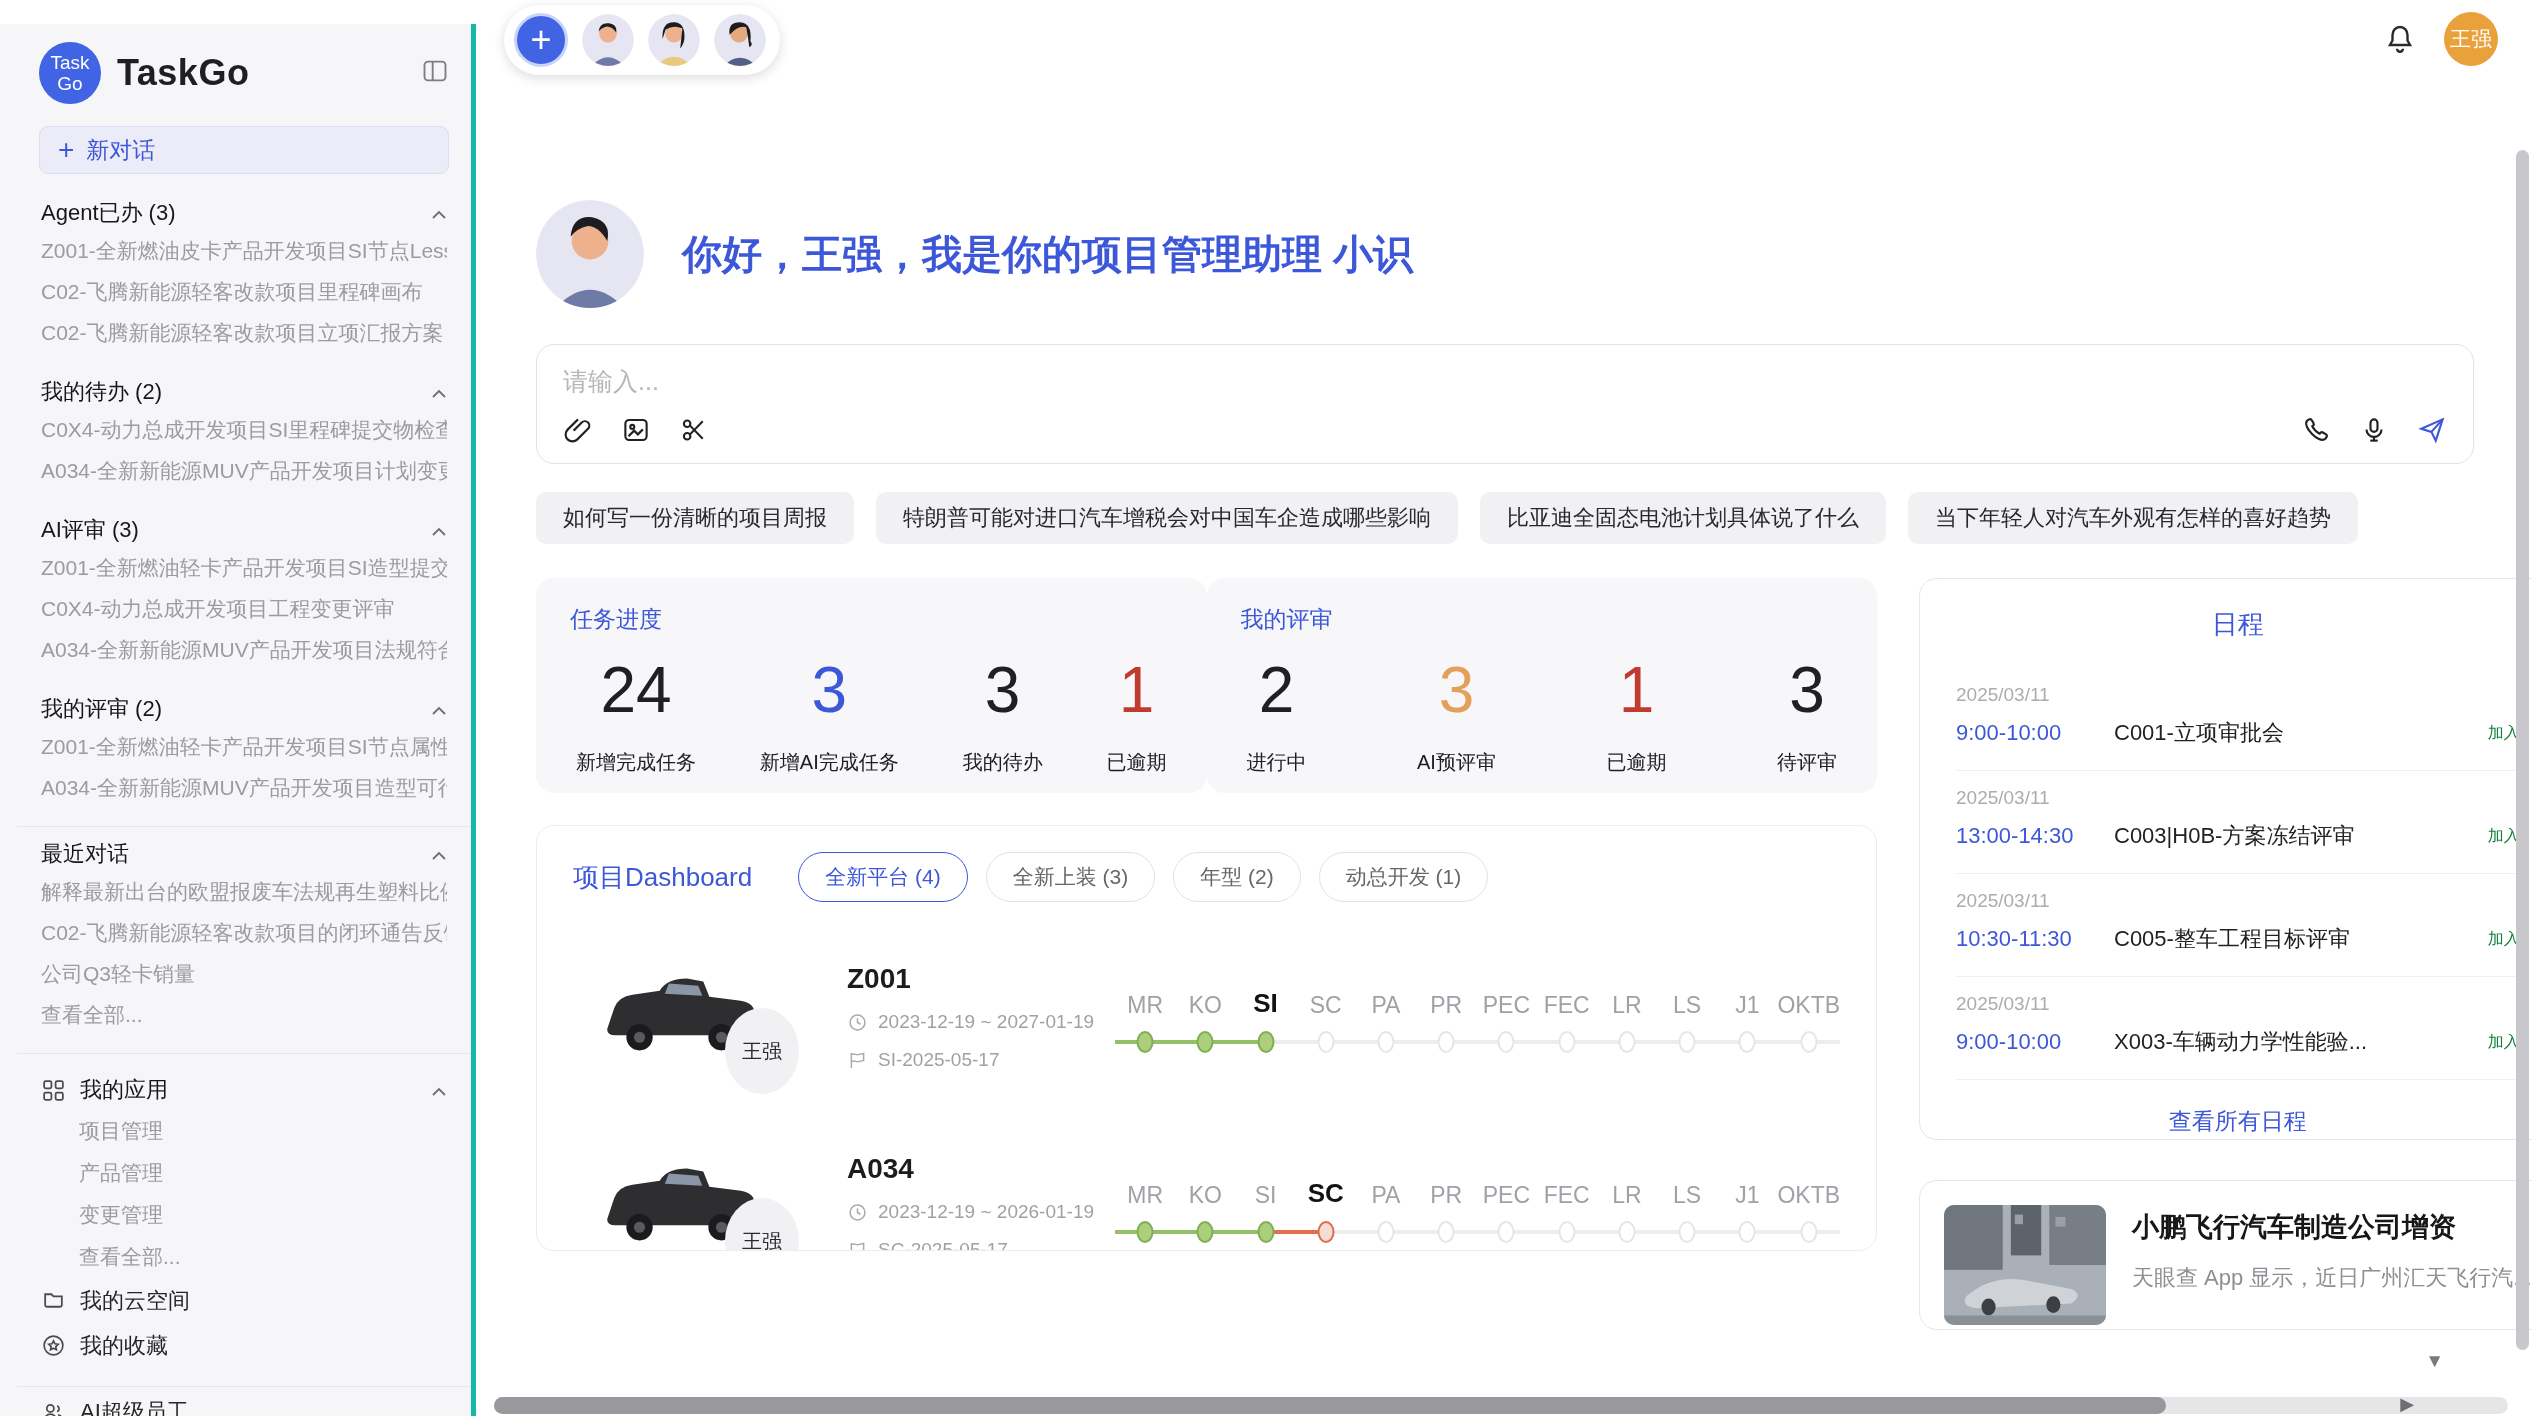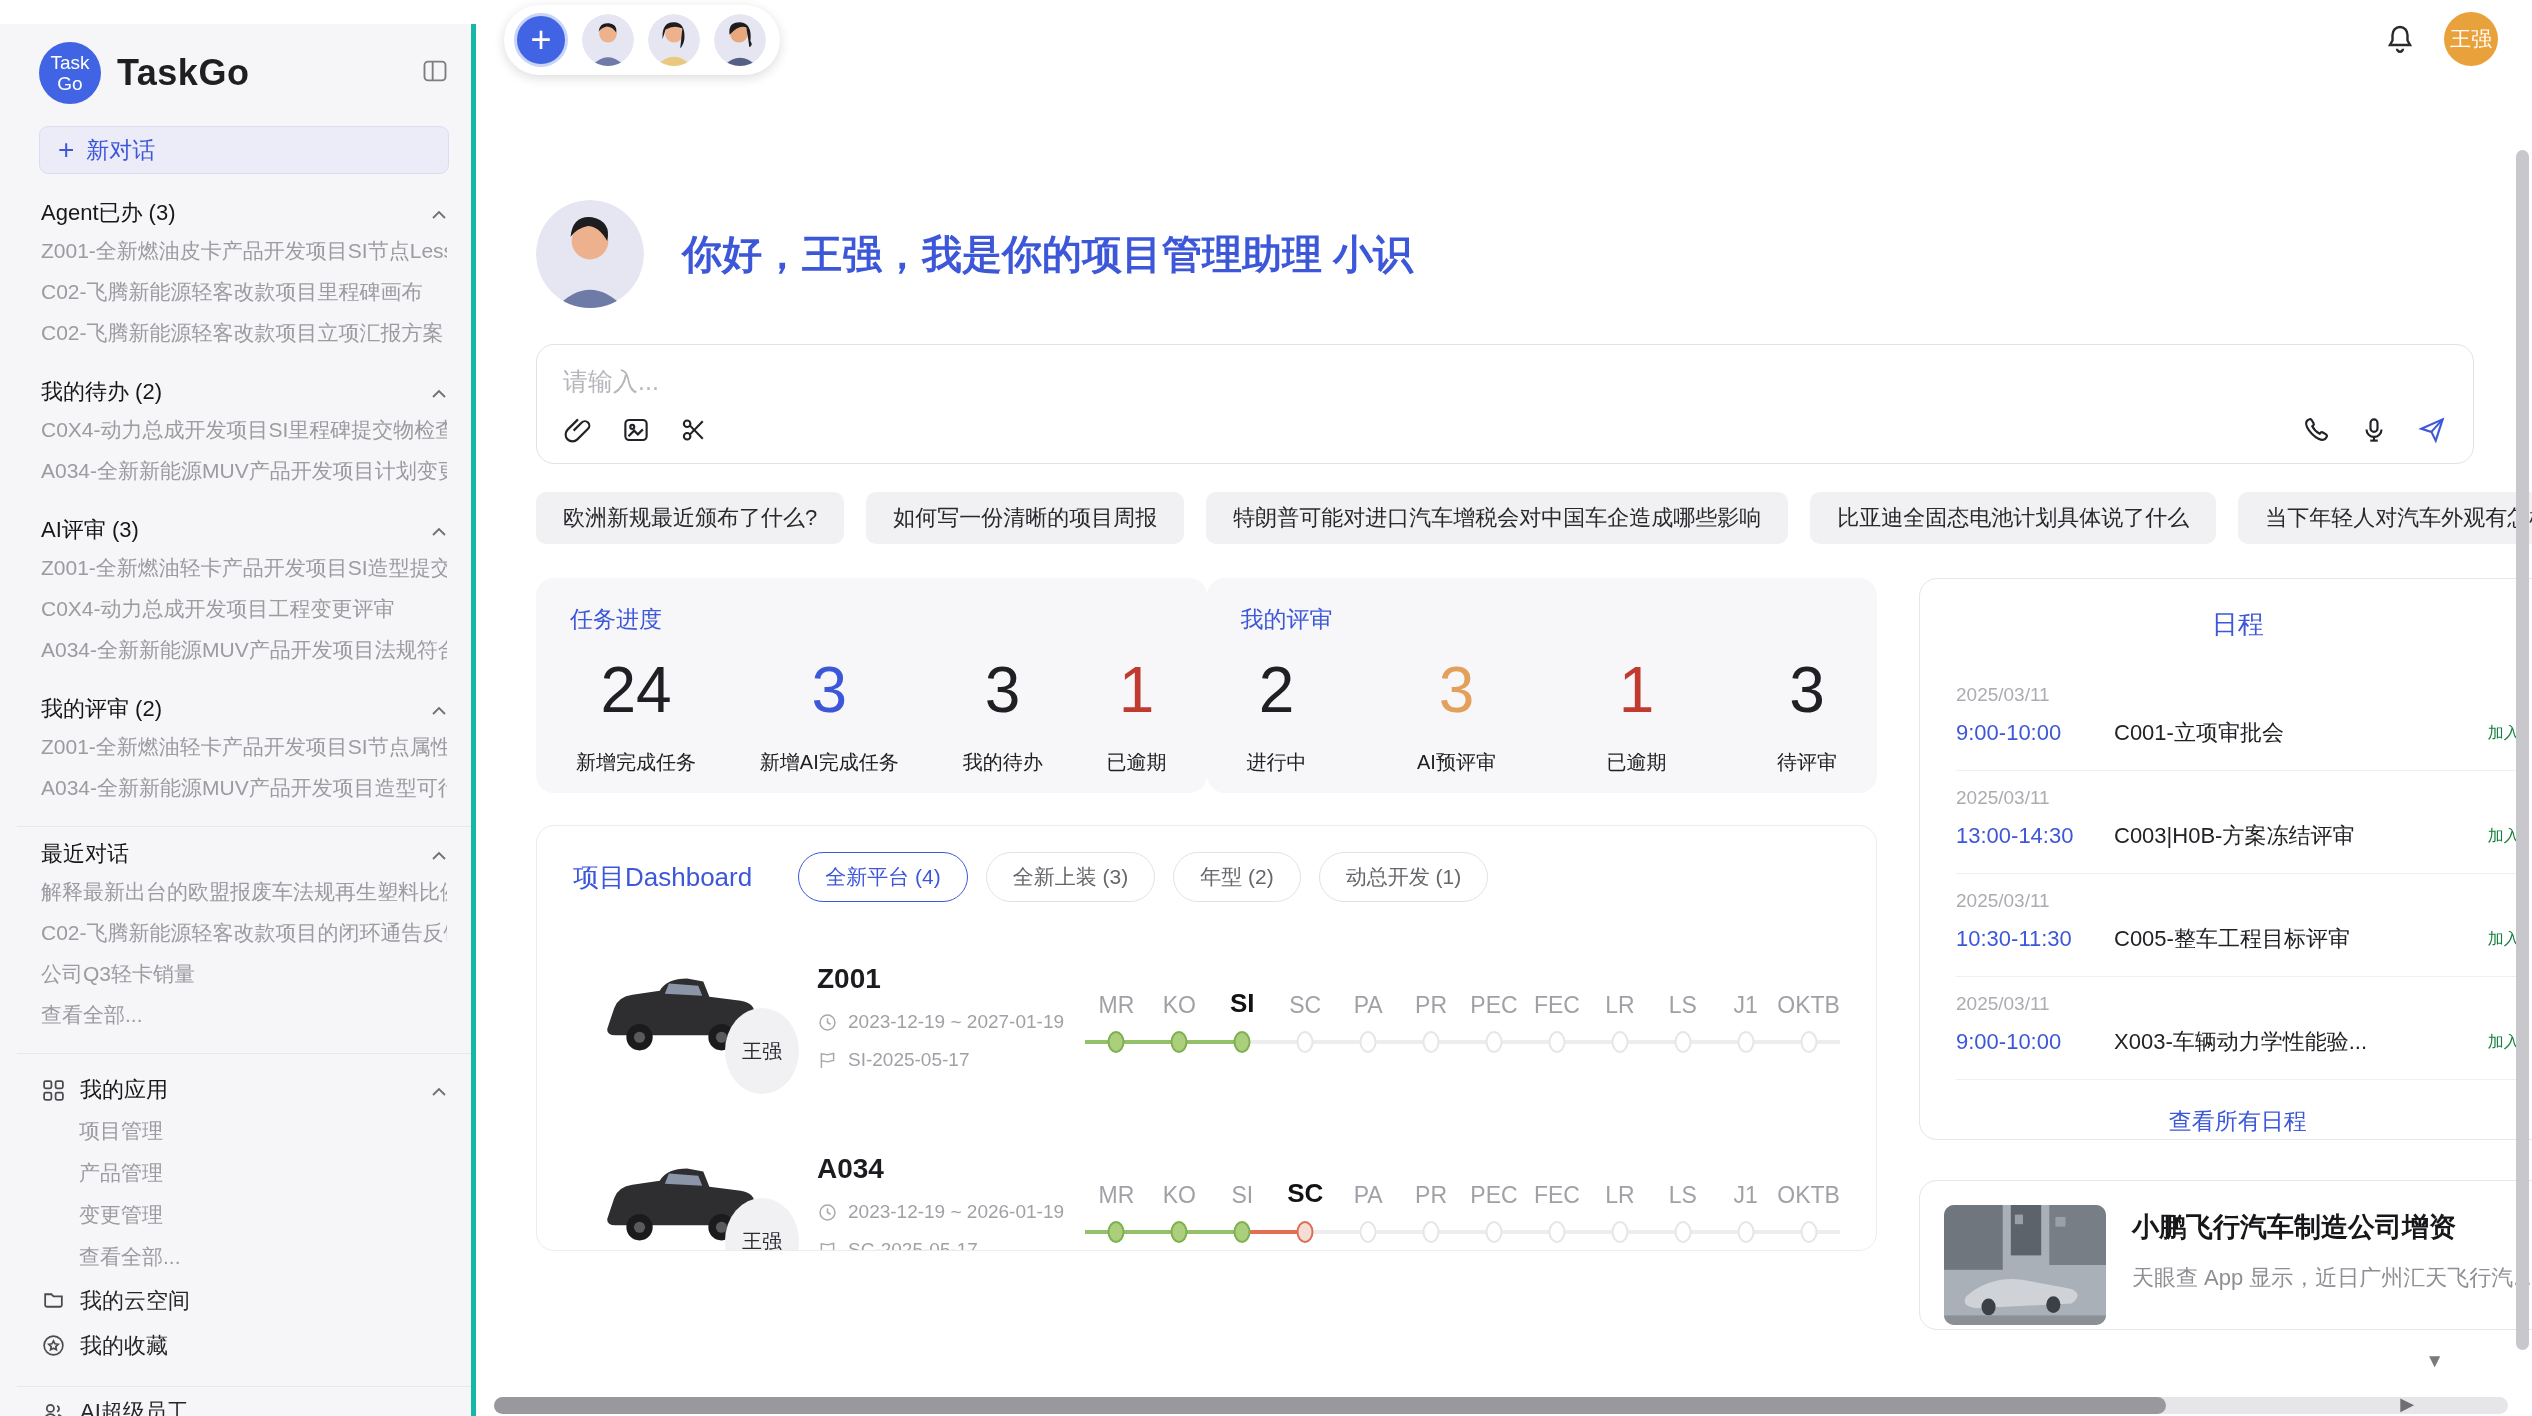--- a/index.html
+++ b/index.html
@@ -93,21 +93,21 @@
   .dash-title { color:#3d57d9; font-size:26px; }
   .tabs { display:flex; gap:18px; }
   .tab { height:50px; padding:0 26px; border-radius:25px; border:1px solid #e2e2e6; background:#fff;
     color:#66666c; font-size:21px; cursor:pointer; font-family:inherit; }
   .tab.active { border-color:#3d57d9; color:#3d57d9; }
   .proj-row { display:flex; align-items:center; margin-top:40px; height:150px; }
   .proj-car { position:relative; width:172px; height:102px; flex:0 0 172px; margin-left:20px; }
   .owner-badge { position:absolute; right:-34px; bottom:-26px; width:74px; height:86px;
     border-radius:50%; background:#f1f1f4; display:flex; align-items:center; justify-content:center;
     font-size:20px; color:#2b2b2f; }
-  .proj-info { margin-left:52px; width:252px; flex:0 0 252px; }
+  .proj-info { margin-left:82px; width:252px; flex:0 0 252px; }
   .proj-code { font-size:28px; font-weight:700; color:#1c1c20; }
   .proj-meta { display:flex; align-items:center; gap:10px; margin-top:16px; color:#a0a1a6; font-size:19px; }
   .icon18 { width:21px; height:21px; color:#a8a9ae; }
   .milestones { flex:1; margin-left:16px; }
   .ms-row { display:flex; }
   .ms-col { flex:1; text-align:center; }
   .ms-label { font-size:23px; color:#a0a1a6; height:42px; display:flex; align-items:flex-end; justify-content:center; }
   .ms-label.lbl-active { color:#121215; font-weight:700; font-size:26px; }
   .ms-track { position:relative; height:30px; margin-top:8px; }
   .seg { position:absolute; top:13px; height:4px; background:#ededef; }
@@ -379,21 +379,20 @@
             </svg></span>
         <span class="icon28 send"><svg viewBox="0 0 24 24" width="30" height="30" fill="none" stroke="currentColor" stroke-width="1.7">
               <path d="M3.5 11 L20.5 3.5 L15 20.5 L11.5 13.5 Z"></path>
               <line x1="11.5" y1="13.5" x2="20.5" y2="3.5"></line>
             </svg></span>
       </div>
     </div>
 
     <div class="chips">
 
-    <button class="chip">欧洲新规最近颁布了什么?</button>
         <button class="chip">如何写一份清晰的项目周报</button>
         <button class="chip">特朗普可能对进口汽车增税会对中国车企造成哪些影响</button>
         <button class="chip">比亚迪全固态电池计划具体说了什么</button>
         <button class="chip">当下年轻人对汽车外观有怎样的喜好趋势</button>
       </div>
 
 
     <div class="columns">
       <div class="left-col">
 

